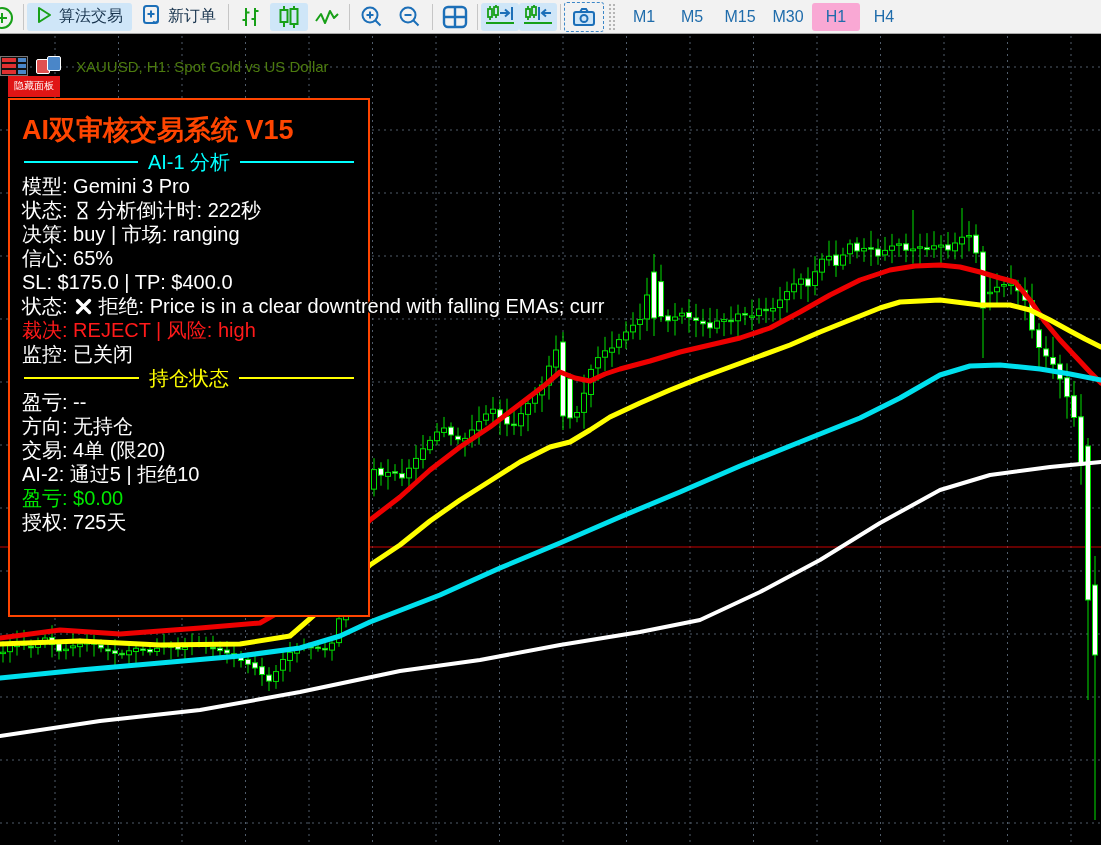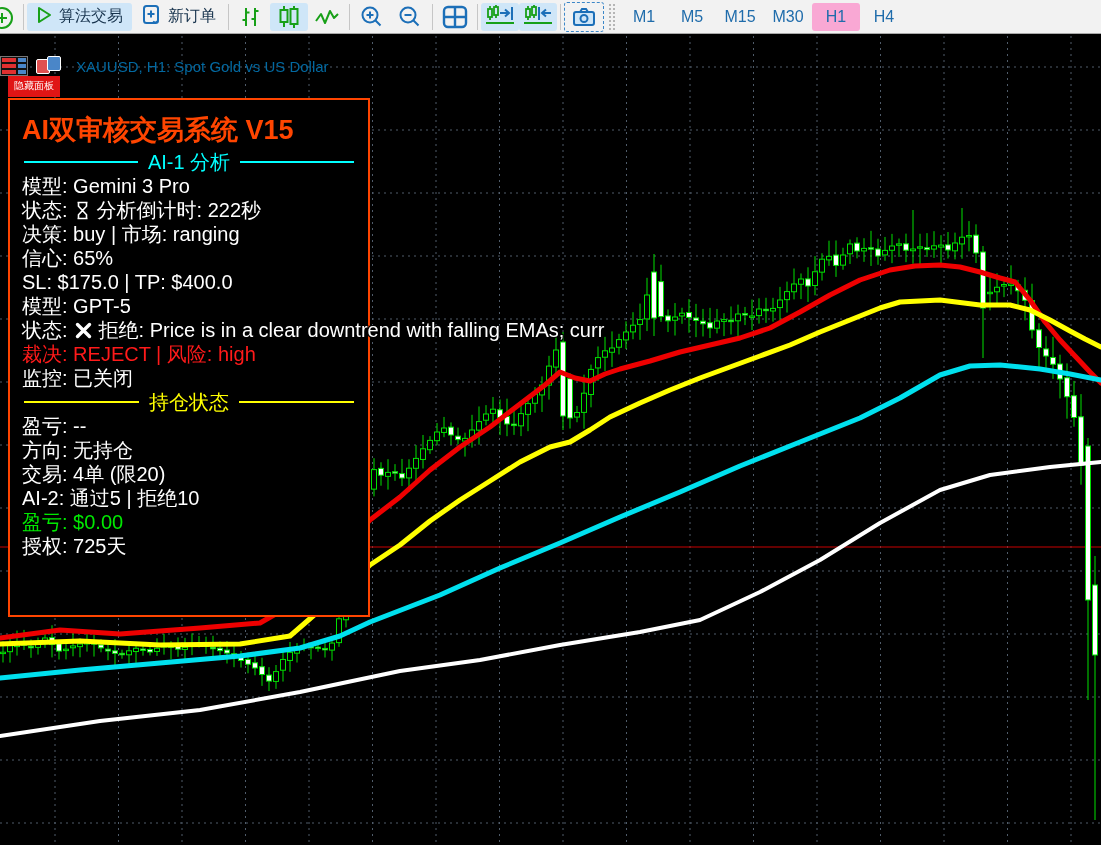--- a/index.html
+++ b/index.html
@@ -28,21 +28,21 @@
     font-size:16px;color:#1f6cab;border-radius:3px;padding:0 4px;flex:0 0 auto;
   }
   .tf-btn.active{background:#f9a8d4;}
   .dot-handle{width:8px;height:28px;margin:0 4px;flex:0 0 auto;
     background-image:radial-gradient(#b5b5b5 1px, transparent 1.2px);
     background-size:4px 4px;}
   .cut-icon{width:20px;height:28px;overflow:hidden;position:relative;flex:0 0 auto;}
   
   .chart-header{position:absolute;left:0;top:56px;z-index:5;display:flex;align-items:flex-start;}
   .hdr-icon{margin-right:8px;}
-  .symbol-title{font-size:15px;color:#0369a1;margin-left:6px;margin-top:2px;white-space:nowrap;}
+  .symbol-title{font-size:15px;color:#4d7c0f;margin-left:6px;margin-top:2px;white-space:nowrap;}
   .hide-panel{
     position:absolute;left:8px;top:76px;z-index:7;
     background:#e01515;color:#fff;font-size:10px;line-height:20px;
     padding:0 6px;height:21px;white-space:nowrap;cursor:default;
   }
   
   .panel{
     position:absolute;left:8px;top:98px;width:358px;height:515px;z-index:6;
     background:#000;border:2px solid var(--accent);
     color:#fff;font-size:20px;
@@ -455,21 +455,20 @@
       <svg width="15" height="19" viewBox="0 0 15 19">
           <path d="M2.5 1.5h10M2.5 17.5h10M3.5 2v3.2L7.5 9.5 3.5 13.8V17M11.5 2v3.2L7.5 9.5l4 4.3V17" fill="none" stroke="#ffffff" stroke-width="1.6"></path>
         </svg>
     </span>
     <span>分析倒计时: 222秒</span>
   </div>
   <div class="row">决策: buy | 市场: ranging</div>
   <div class="row">信心: 65%</div>
   <div class="row">SL: $175.0 | TP: $400.0</div>
 
-  <div class="row">模型: GPT-5</div>
   <div class="row">
     <span>状态:</span>
     <span class="inline-icon">
       <svg width="17" height="17" viewBox="0 0 17 17">
           <path d="M2.5 2.5L14.5 14.5M14.5 2.5L2.5 14.5" stroke="#ffffff" stroke-width="3.4" stroke-linecap="round"></path>
         </svg>
     </span>
     <span>拒绝: Price is in a clear downtrend with falling EMAs; curr</span>
   </div>
   <div class="row c-red">裁决: REJECT | 风险: high</div>

